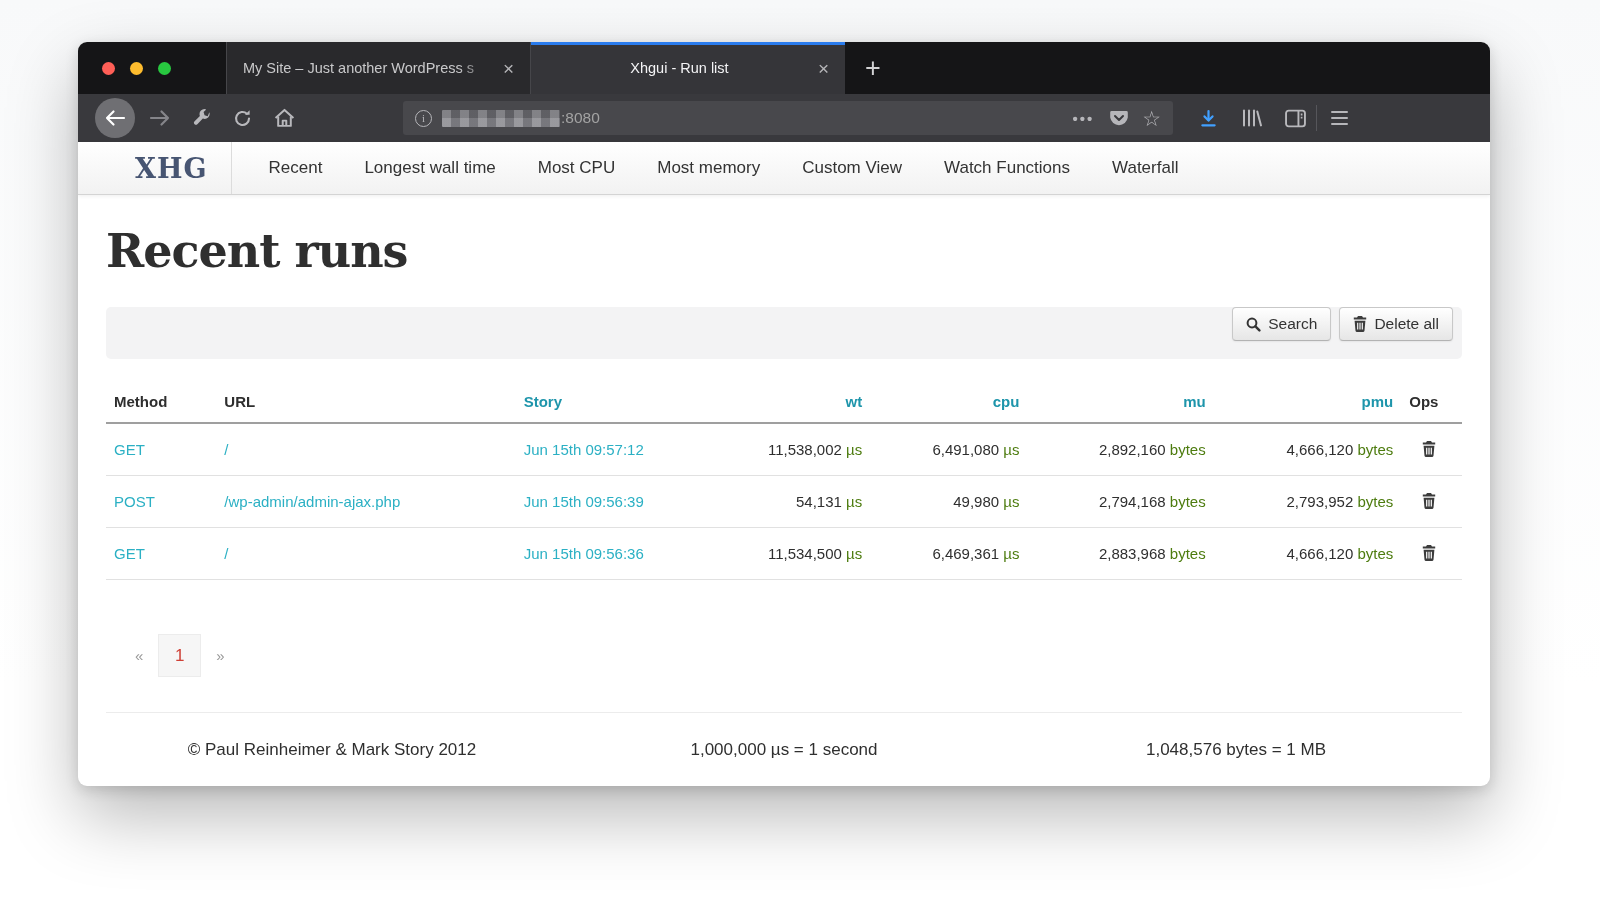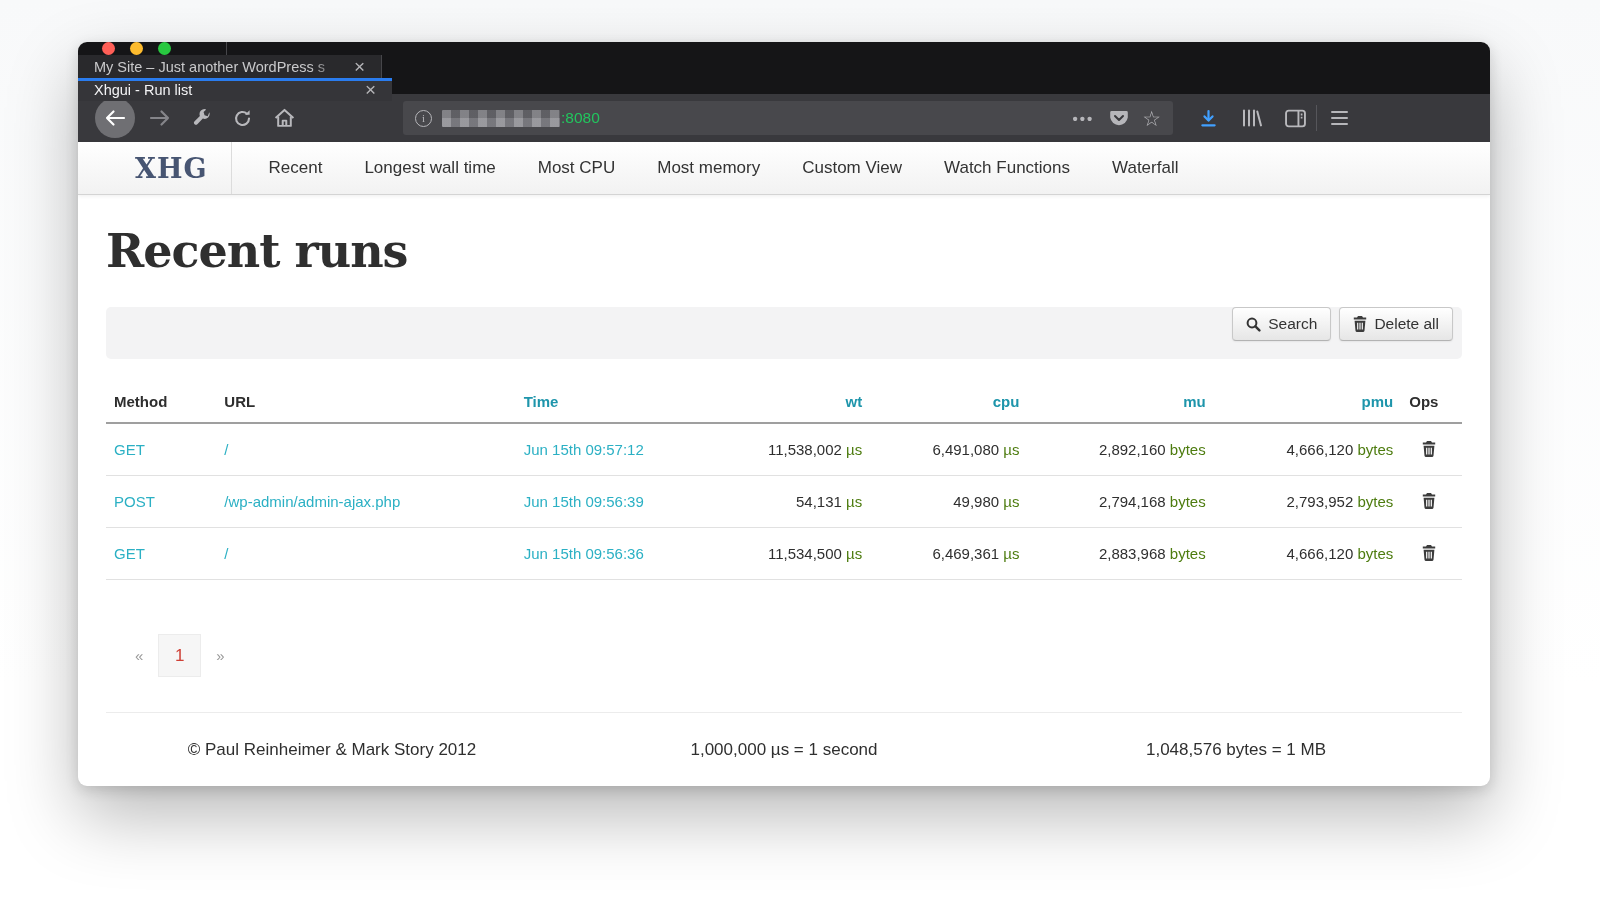--- a/index.html
+++ b/index.html
@@ -5,49 +5,49 @@
   * { box-sizing: border-box; margin: 0; padding: 0; }
   html, body { width: 1600px; height: 913px; overflow: hidden; }
   body { font-family: "Liberation Sans", sans-serif; background: #fff; }
   .canvas { width: 1600px; height: 913px; background: linear-gradient(#f8f9fa, #ffffff 75%); position: relative; }
 
   .window { position: absolute; left: 78px; top: 42px; width: 1412px; height: 744px;
     border-radius: 9px; overflow: hidden; background: #fff;
     box-shadow: 0 30px 70px rgba(0,0,0,.28), 0 4px 14px rgba(0,0,0,.14); }
 
   
-  .tabbar { height: 52px; background: #151517; display: flex; align-items: stretch; flex-direction: column; }
+  .tabbar { height: 52px; background: #151517; display: flex; align-items: stretch; }
   .traffic { width: 149px; display: flex; align-items: center; gap: 15px; padding-left: 24px; border-right: 1px solid #46464a; }
   .tl { width: 13px; height: 13px; border-radius: 50%; display: inline-block; }
   .tl.red { background: #ff5f57; } .tl.yellow { background: #febc2e; } .tl.green { background: #28c840; }
   .tab { width: 304px; display: flex; align-items: center; padding: 0 10px 0 16px;
     background: #29292c; border-right: 1px solid #46464a; position: relative; }
   .tab .tab-title { flex: 1; color: #c9c9cb; font-size: 14.5px; white-space: nowrap; overflow: hidden;
     -webkit-mask-image: linear-gradient(to right, #000 85%, transparent 98%);
             mask-image: linear-gradient(to right, #000 85%, transparent 98%); }
-  .tab.active { background: #353539; border-right: none; width: 314px; }
+  .tab.active { background: #353539; border-right: none; width: 314px; text-align: center; }
   .tab.active::before { content: ""; position: absolute; left: 0; top: 0; right: 0; height: 3px; background: #2a7cee; }
   .tab.active .tab-title { color: #f3f3f5; }
   .tab-close { color: #b4b4b7; font-size: 19px; line-height: 1; padding: 2px 6px; }
   .newtab { color: #d2d2d4; font-size: 27px; font-weight: 300; display: flex; align-items: center; padding: 0 20px; }
 
   
   .toolbar { height: 48px; background: #39393d; display: flex; align-items: center; padding: 0 14px; }
   .tb-icon { display: flex; align-items: center; justify-content: center; }
   .back-circle { width: 40px; height: 40px; border-radius: 50%; background: #6f6f73; margin-left: 3px; }
   .fwd { margin-left: 14px; }
   .tb-gap { margin-left: 22px; }
   .urlbar { margin-left: 108px; width: 770px; height: 34px; background: #48484c; border-radius: 3px;
     display: flex; align-items: center; padding: 0 12px; }
   .info-circle { width: 17px; height: 17px; border: 1.4px solid #b6b6ba; border-radius: 50%;
     color: #b6b6ba; font-size: 11px; font-family: "Liberation Serif", serif; display: flex; align-items: center; justify-content: center; }
   .redacted { width: 118px; height: 17px; margin-left: 10px; border-radius: 1px; background:
       repeating-linear-gradient(90deg, rgba(255,255,255,.16) 0 9px, rgba(0,0,0,.10) 9px 18px),
       repeating-linear-gradient(0deg, rgba(140,140,146,.9) 0 9px, rgba(110,110,116,.9) 9px 18px); }
-  .url-port { color: #22c55e; font-size: 15.5px; margin-left: 1px; }
+  .url-port { color: #a3a3a3; font-size: 15.5px; margin-left: 1px; }
   .url-spacer { flex: 1; }
   .dots { color: #b6b6ba; font-size: 15px; letter-spacing: 2px; font-weight: bold; margin-right: 16px; }
   .urlbar svg { display: block; }
   .url-right-icon { margin-right: 14px; }
   .star { color: #b6b6ba; font-size: 21px; line-height: 1; }
   .sep-v { width: 1px; height: 26px; background: #56565b; margin: 0 14px 0 10px; }
   .burger { display: flex; flex-direction: column; gap: 4px; }
   .burger i { display: block; width: 17px; height: 2px; background: #b6b6ba; border-radius: 1px; }
 
   
@@ -232,21 +232,21 @@
               <col style="width:12%">
             <col style="width:11.4%">
               <col style="width:13.5%">
               <col style="width:13.6%">
               <col style="width:4.4%">
           </colgroup>
           <thead>
             <tr>
               <th>Method</th>
               <th>URL</th>
-              <th class="sort">Time</th>
+              <th class="sort">Story</th>
               <th class="sort num">wt</th>
               <th class="sort num">cpu</th>
               <th class="sort num">mu</th>
               <th class="sort num">pmu</th>
               <th>Ops</th>
             </tr>
           </thead>
           <tbody>
             <tr>
               <td><a>GET</a></td>

